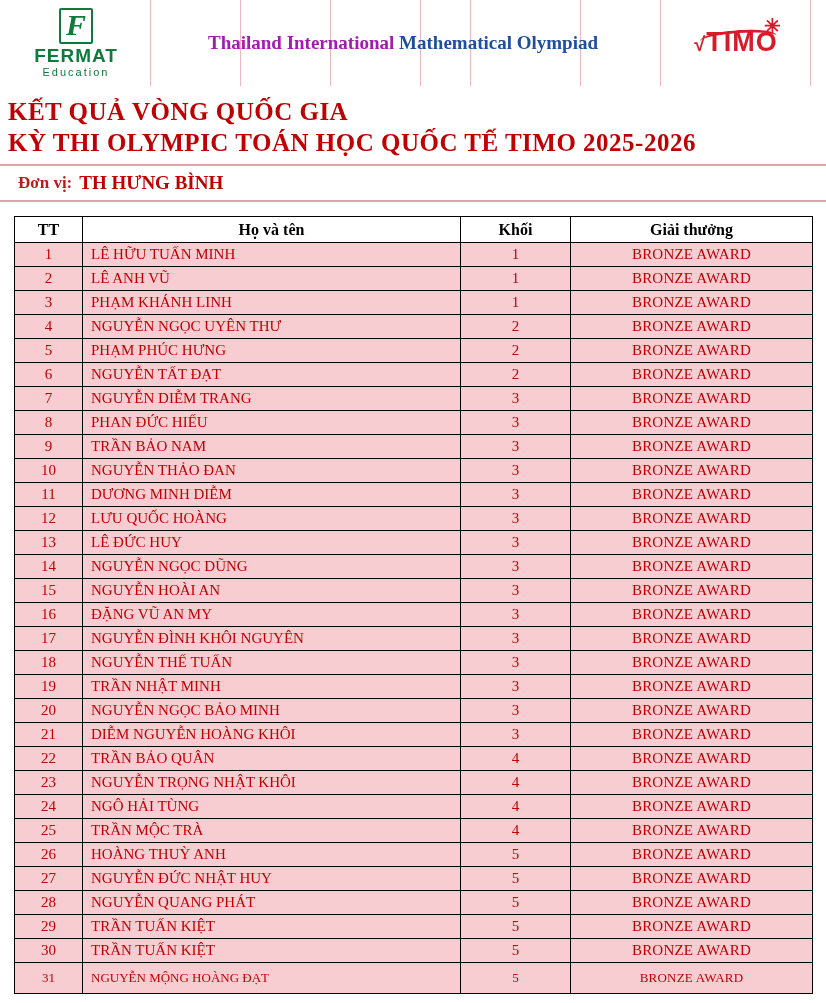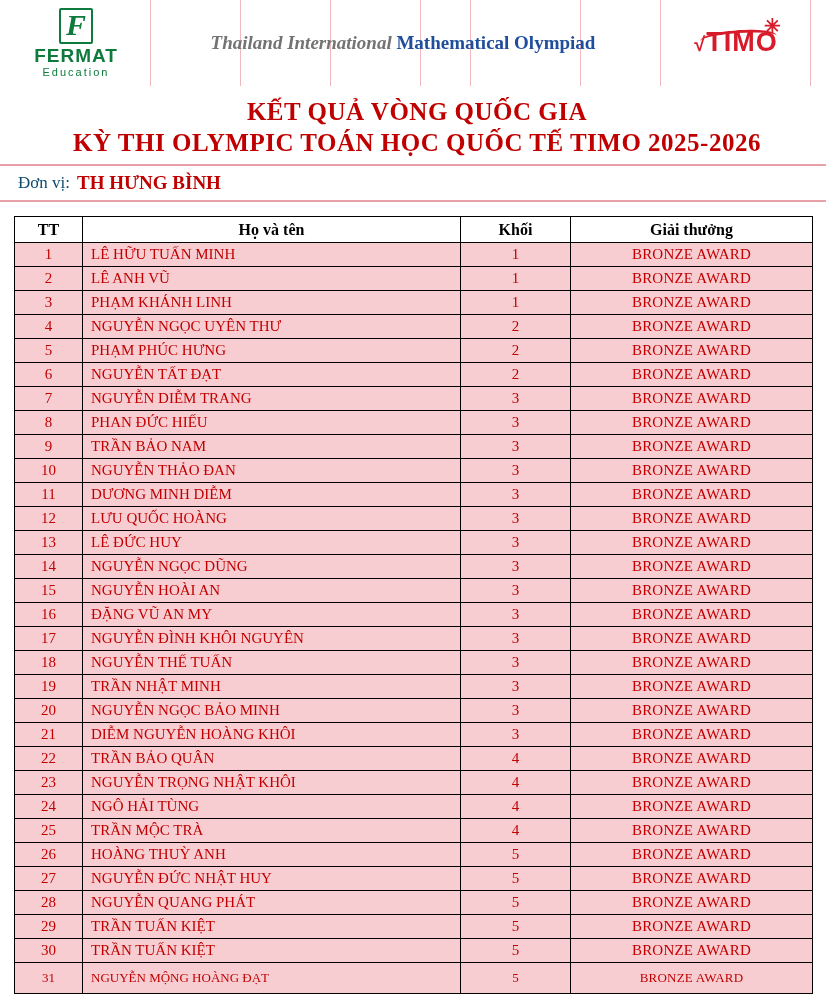--- a/index.html
+++ b/index.html
@@ -87,21 +87,21 @@
     flex: 1;
     text-align: center;
     z-index: 2;
   }
   .tim-title {
     font-family: "Liberation Serif", serif;
     font-weight: bold;
     font-size: 19px;
     white-space: nowrap;
   }
-  .tim-title .thai { color: #737373; font-style: italic; }
+  .tim-title .thai { color: #a21caf; }
   .tim-title .math { color: #1f4e9c; }
   .timo-box {
     width: 160px;
     text-align: center;
     z-index: 2;
     padding-right: 10px;
   }
   .timo-logo {
     display: inline-block;
     position: relative;
@@ -129,21 +129,21 @@
   .timo-star {
     position: absolute;
     right: -4px;
     top: -16px;
     color: #d81b2a;
     font-size: 20px;
   }
 
   
   .main-title {
-    text-align: center;
+    text-align: left;
     padding: 10px 0 6px 8px;
     position: relative;
   }
   .main-title .l1,
   .main-title .l2 {
     font-family: "Liberation Serif", serif;
     font-weight: bold;
     color: #c00000;
     font-size: 25px;
     line-height: 31px;
@@ -156,23 +156,23 @@
     border-bottom: 2px solid #e8a0a8;
     height: 34px;
     display: flex;
     align-items: center;
     padding-left: 18px;
     position: relative;
     margin-bottom: 14px;
   }
   .unit-label {
     font-family: "Liberation Serif", serif;
-    font-weight: normal;
+    font-weight: bold;
     font-size: 17px;
-    color: #0c4a6e;
+    color: #b91c1c;
   }
   .unit-value {
     font-family: "Liberation Serif", serif;
     font-weight: bold;
     font-size: 19px;
     color: #c00000;
     margin-left: 7px;
   }
 
   

